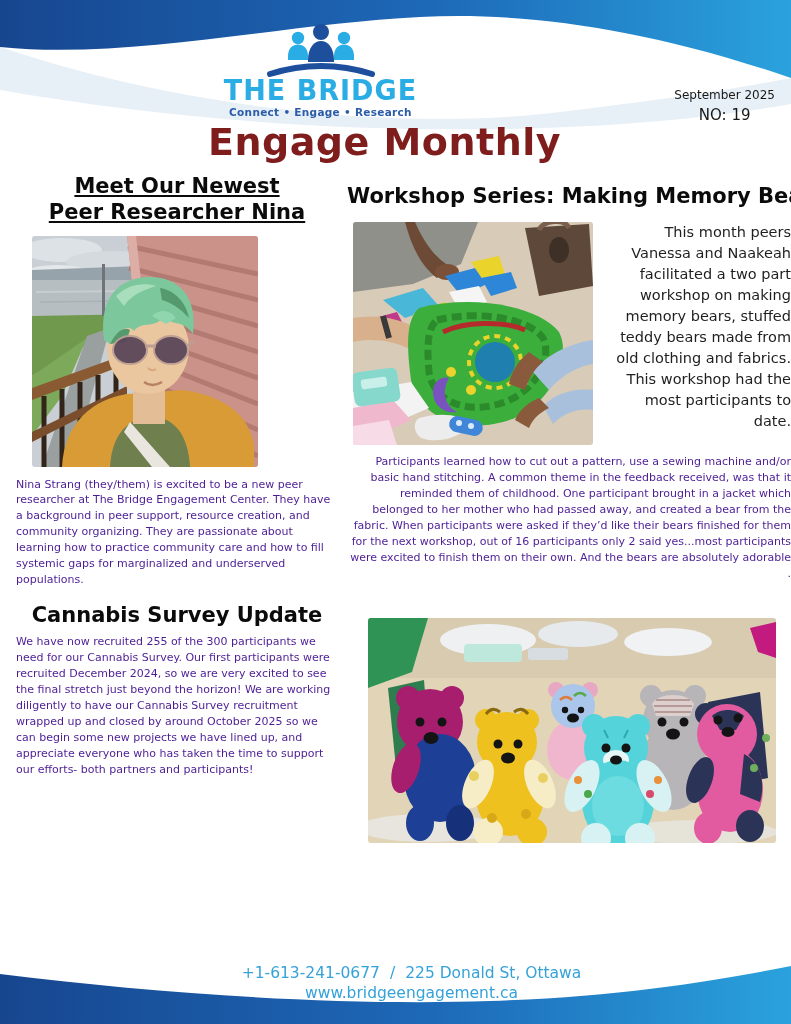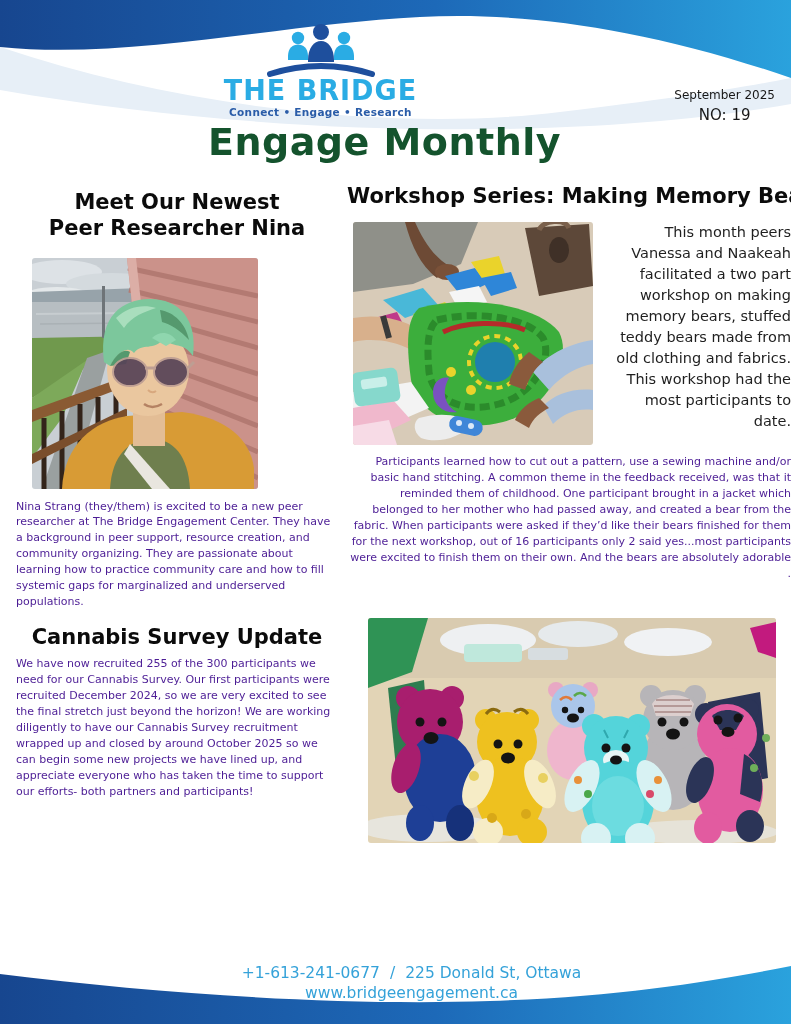--- a/index.html
+++ b/index.html
@@ -21,31 +21,31 @@
   .logo-name {
     font-size:27px; font-weight:800; letter-spacing:1px; color:#2aace4;
     line-height:1; transform:scaleY(1.08); margin-top:-2px;
   }
   .logo-tagline { font-size:10.5px; font-weight:600; color:#2a5ca8; margin-top:3px; letter-spacing:.3px; }
   .issue-block { position:absolute; top:88px; right:16px; text-align:center; z-index:2; color:#181818; }
   .issue-date { font-size:12px; }
   .issue-number { font-size:15px; margin-top:4px; }
   .newsletter-title {
     position:absolute; top:120px; left:0; width:769px; text-align:center; z-index:2;
-    font-size:38px; font-weight:700; color:#14532d; letter-spacing:.5px;
+    font-size:38px; font-weight:700; color:#7f1d1d; letter-spacing:.5px;
   }
 
   
   .col-left { position:absolute; left:16px; top:173px; width:322px; z-index:1; }
   .col-right { position:absolute; left:347px; top:183px; width:444px; z-index:1; }
 
   h2.section-heading {
     font-size:21px; font-weight:700; color:#0b0b0b; text-align:center; line-height:1.25;
   }
-  .nina-heading { max-width:260px; margin:16px auto; }
+  .nina-heading { max-width:260px; margin:0 auto;text-decoration:underline; }
   .body-text { font-size:11px; line-height:1.45; color:#4c1d95; }
 
   .photo-frame { border-radius:3px; overflow:hidden; }
   .nina-photo { width:226px; height:231px; margin:10px 0 10px 16px; }
   .cannabis-heading { margin:14px 0 6px 0; font-size:22px; }
 
   .workshop-heading { font-size:20px; white-space:nowrap; }
   .workshop-row { display:flex; margin-top:13px; }
   .workshop-photo { width:240px; height:223px; flex:0 0 auto; margin-left:6px; }
   .workshop-intro { margin-left:17px; width:181px; font-size:14.5px; line-height:1.45; color:#1f1f1f;text-align:right; }

